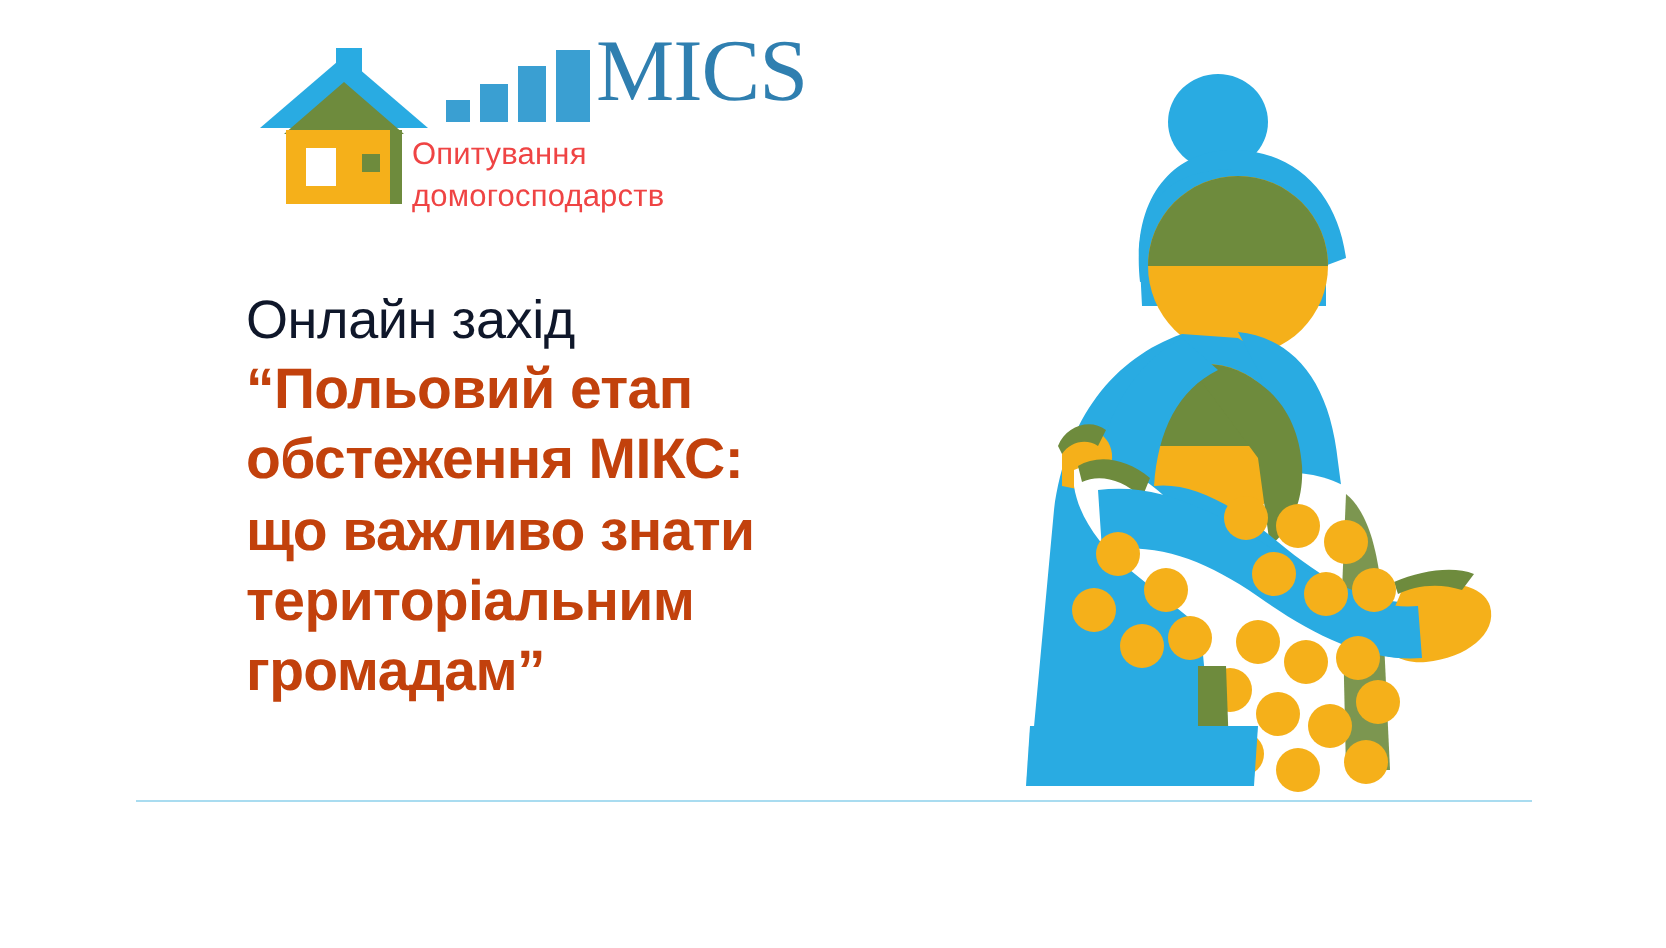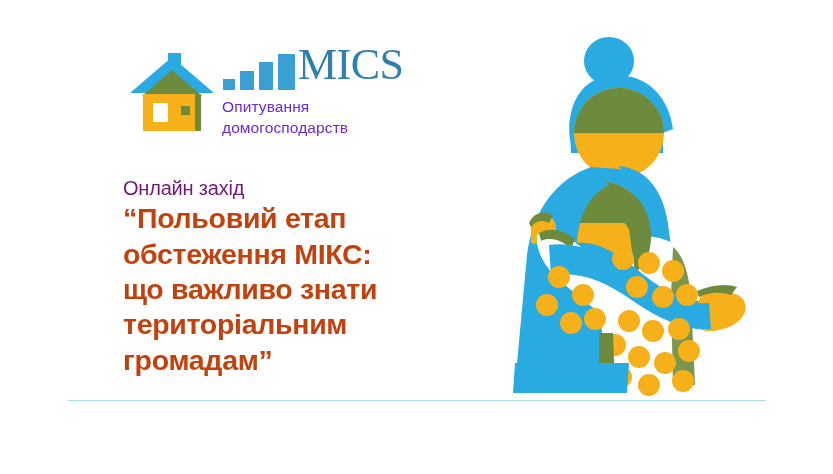--- a/index.html
+++ b/index.html
@@ -19,21 +19,20 @@
     overflow: hidden;
   }
 
   
   #logo-block {
     position: absolute;
     left: 126px;
     top: 18px;
     width: 300px;
     height: 92px;
-    margin-top: 29px;
   }
   #house-icon {
     position: absolute;
     left: 0px;
     top: 4px;
     width: 92px;
     height: 84px;
   }
   #mics-wordmark {
     position: absolute;
@@ -67,45 +66,44 @@
     top: -4px;
     font-family: "Liberation Serif", "DejaVu Serif", serif;
     font-size: 44px;
     font-weight: 400;
     letter-spacing: -0.5px;
     color: #2f7fb0;
     line-height: 1;
   }
   #logo-subtitle {
     position: absolute;
-    left: 96px;
+    left: 80px;
     top: 50px;
     font-size: 15.5px;
     line-height: 1.33;
-    color: #6d28d9;
+    color: #ef4444;
     font-weight: 400;
     letter-spacing: 0.1px;
     white-space: pre-line;
   }
 
   
   #title-block {
     position: absolute;
     left: 123px;
     top: 144px;
     width: 330px;
   }
   #event-kicker {
-    font-size: 20px;
+    font-size: 27px;
     font-weight: 400;
-    color: #701a75;
+    color: #0f172a;
     line-height: 1.22;
     letter-spacing: -0.2px;
     white-space: nowrap;
-    margin-top: 32px;
   }
   #event-title {
     font-size: 28.5px;
     font-weight: 700;
     color: #c2410c;
     line-height: 1.24;
     letter-spacing: -0.3px;
     white-space: pre-line;
     margin-top: 1px;
   }

